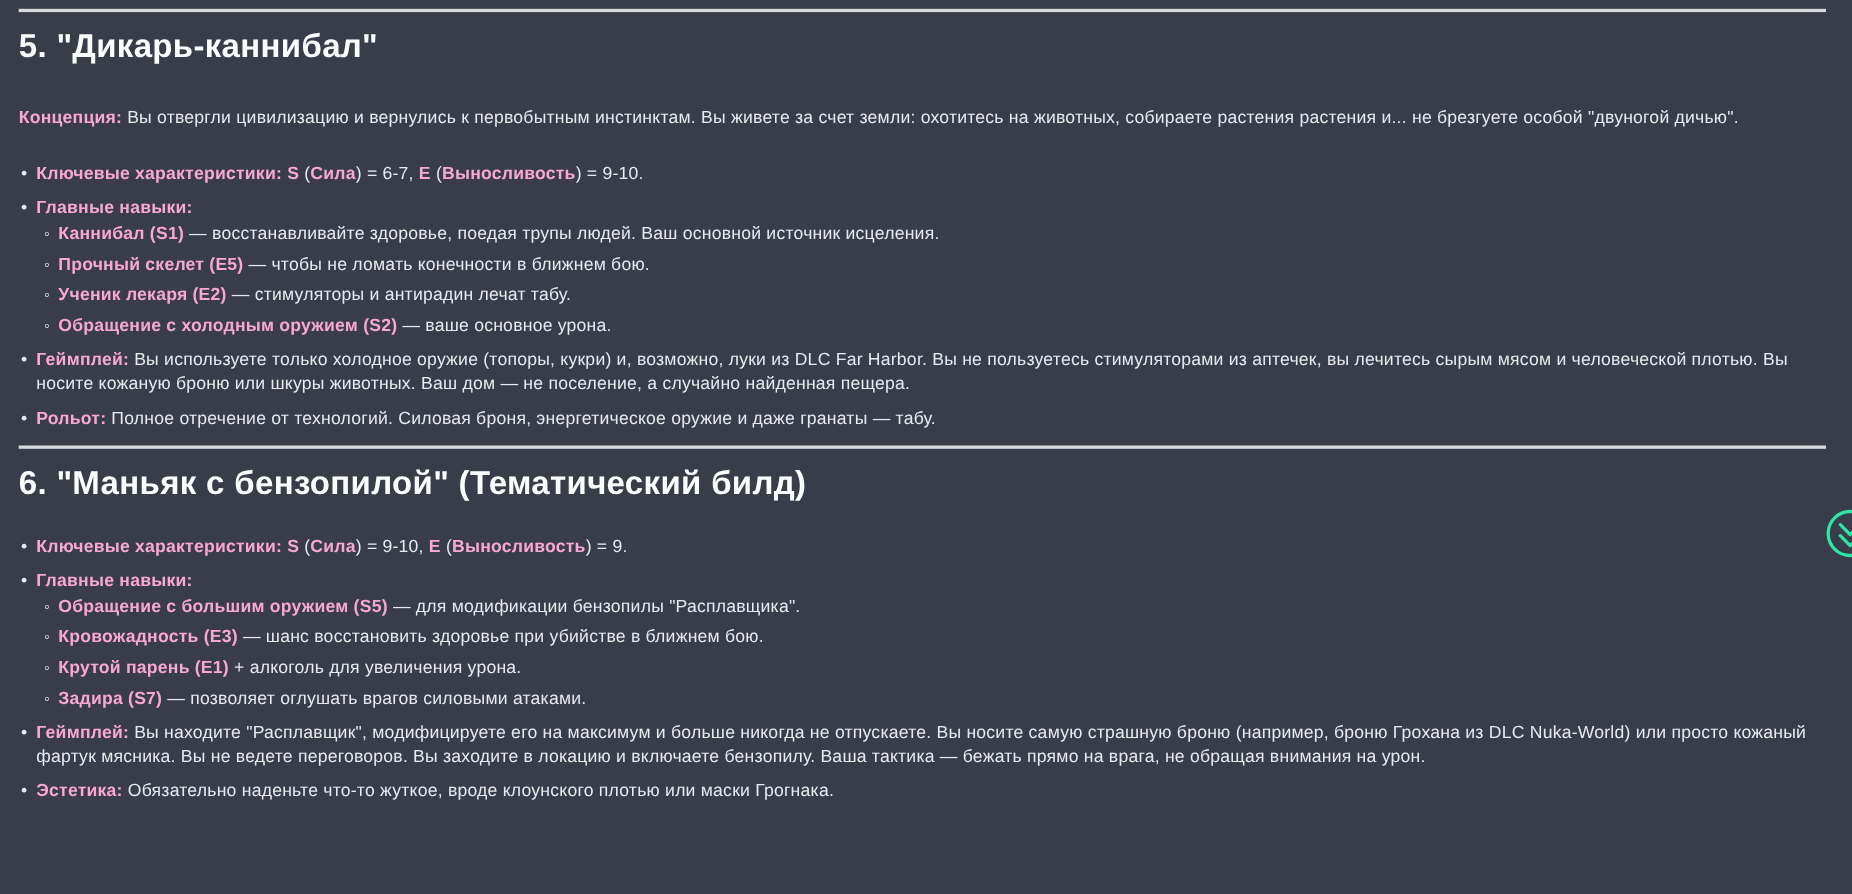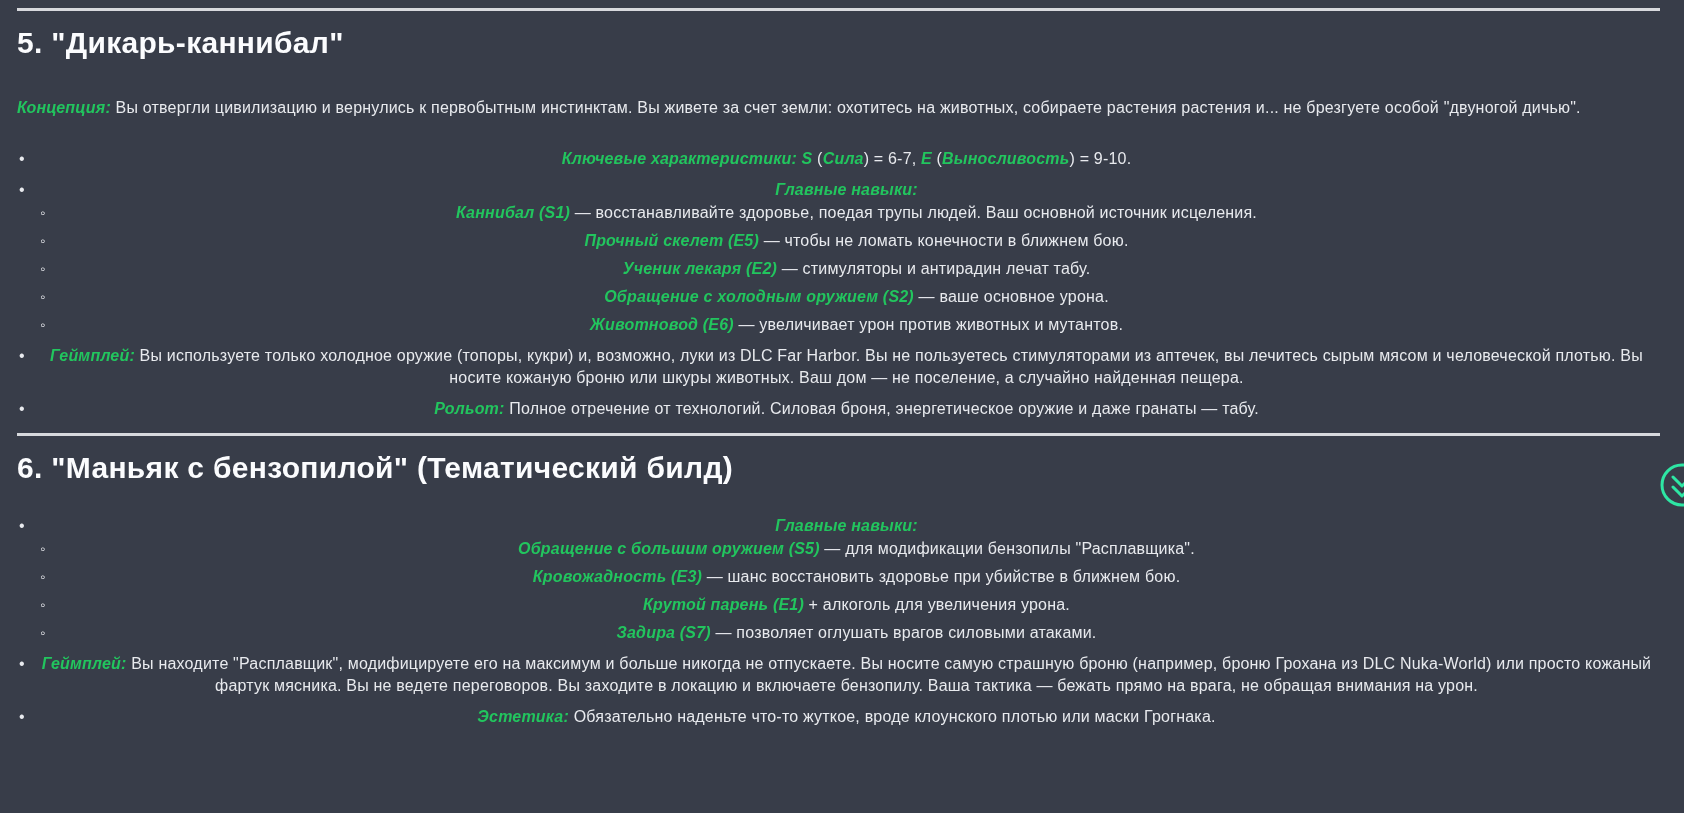--- a/index.html
+++ b/index.html
@@ -28,23 +28,23 @@
   hr.mid { margin-top: 13px; }
   h2 {
     font-size: 30px;
     line-height: 36px;
     margin: 14px 0 0;
     font-weight: bold;
     color: #fbfcfe;
     letter-spacing: .3px;
   }
   p.concept { margin: 36px 0 0; }
-  b, .b { font-weight: bold; color: #22c55e; font-style: italic; }
+  b, .b { font-weight: bold; color: #f9a8d4; }
   .r { font-weight: normal; }
-  ul { list-style: none; margin: 0; padding: 0; text-align: center; }
+  ul { list-style: none; margin: 0; padding: 0; }
   ul.l1 { margin-top: 29px; padding-left: 16px; }
   ul.l1 > li { position: relative; margin-bottom: 9px; }
   ul.l1 > li::before {
     content: "•";
     position: absolute;
     left: -14px;
     top: 0;
     color: #e8eaee;
     font-weight: normal;
   }
@@ -87,35 +87,35 @@
     <ul class="l1">
       <li><span class="b">Ключевые характеристики: S</span><span class="r"> (</span><span class="b">Сила</span><span class="r">) = 6-7, </span><span class="b">E</span><span class="r"> (</span><span class="b">Выносливость</span><span class="r">) = 9-10.</span></li>
 
       <li>
         <span class="b">Главные навыки:</span>
         <ul class="l2">
           <li><b>Каннибал (S1)</b><span> — восстанавливайте здоровье, поедая трупы людей. Ваш основной источник исцеления.</span></li>
           <li><b>Прочный скелет (E5)</b><span> — чтобы не ломать конечности в ближнем бою.</span></li>
           <li><b>Ученик лекаря (E2)</b><span> — стимуляторы и антирадин лечат табу.</span></li>
           <li><b>Обращение с холодным оружием (S2)</b><span> — ваше основное урона.</span></li>
-          <li><b>Животновод (E6)</b><span> — увеличивает урон против животных и мутантов.</span></li>
         </ul>
       </li>
 
       <li><b>Геймплей:</b><span> Вы используете только холодное оружие (топоры, кукри) и, возможно, луки из DLC Far Harbor. Вы не пользуетесь стимуляторами из аптечек, вы лечитесь сырым мясом и человеческой плотью. Вы носите кожаную броню или шкуры животных. Ваш дом — не поселение, а случайно найденная пещера.</span></li>
       <li><b>Рольот:</b><span> Полное отречение от технологий. Силовая броня, энергетическое оружие и даже гранаты — табу.</span></li>
     </ul>
   </section>
 
   <hr class="rule mid">
 
   <section>
     <h2>6. "Маньяк с бензопилой" (Тематический билд)</h2>
 
     <ul class="l1">
+      <li><span class="b">Ключевые характеристики: S</span><span class="r"> (</span><span class="b">Сила</span><span class="r">) = 9-10, </span><span class="b">E</span><span class="r"> (</span><span class="b">Выносливость</span><span class="r">) = 9.</span></li>
 
       <li>
         <span class="b">Главные навыки:</span>
         <ul class="l2">
           <li><b>Обращение с большим оружием (S5)</b><span> — для модификации бензопилы "Расплавщика".</span></li>
           <li><b>Кровожадность (E3)</b><span> — шанс восстановить здоровье при убийстве в ближнем бою.</span></li>
           <li><b>Крутой парень (E1)</b><span> + алкоголь для увеличения урона.</span></li>
           <li><b>Задира (S7)</b><span> — позволяет оглушать врагов силовыми атаками.</span></li>
         </ul>
       </li>

